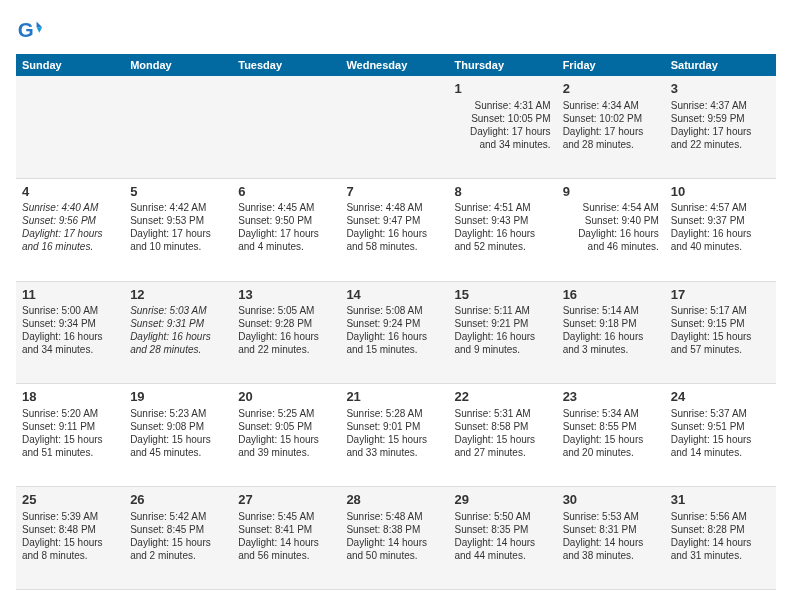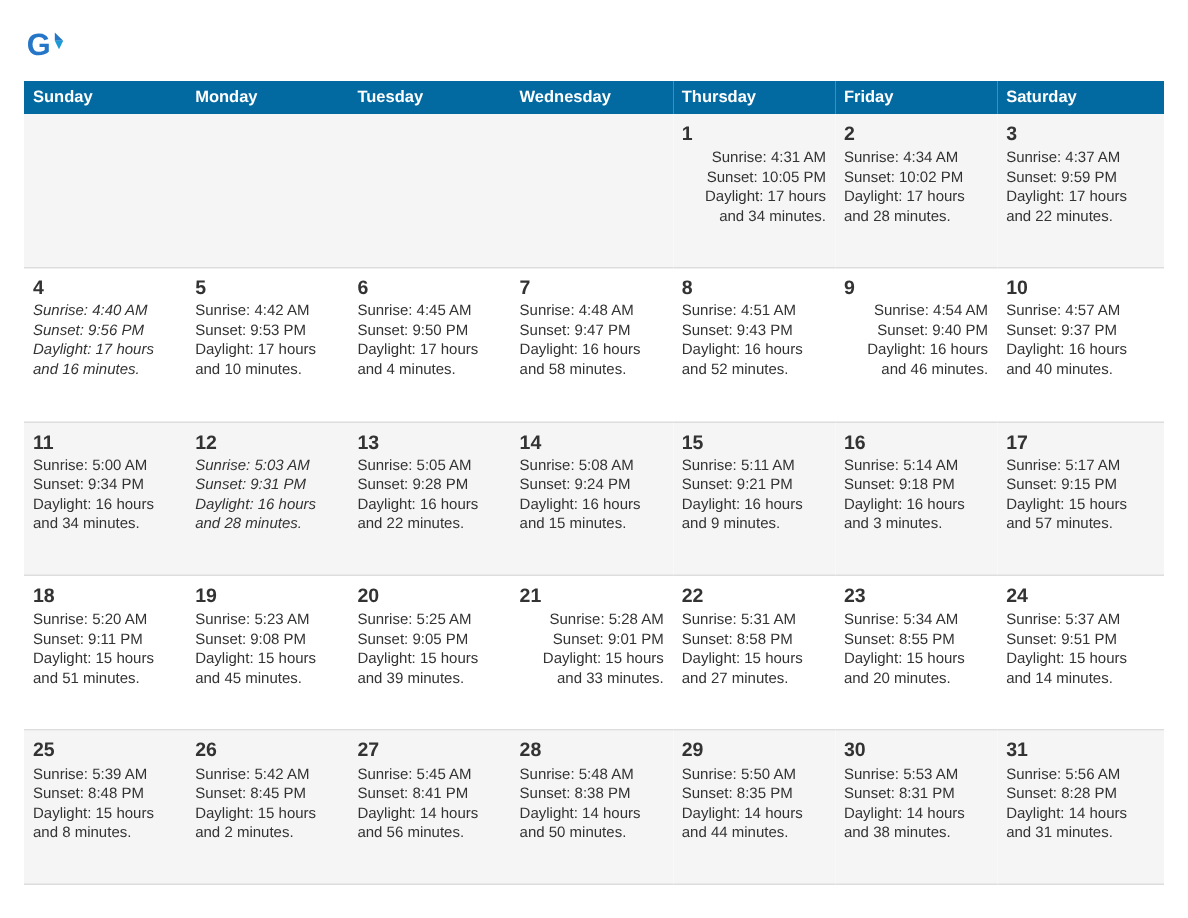--- a/index.html
+++ b/index.html
@@ -290,21 +290,21 @@
           </td>
           <td>
             <span class="day-num">20</span>
             <div class="day-info" style="white-space: pre-line;">Sunrise: 5:25 AM
 Sunset: 9:05 PM
 Daylight: 15 hours
 and 39 minutes.</div>
           </td>
           <td>
             <span class="day-num">21</span>
-            <div class="day-info" style="white-space: pre-line; text-align: right;">Sunrise: 5:28 AM
+            <div class="day-info" style="white-space: pre-line;">Sunrise: 5:28 AM
 Sunset: 9:01 PM
 Daylight: 15 hours
 and 33 minutes.</div>
           </td>
           <td>
             <span class="day-num">22</span>
             <div class="day-info" style="white-space: pre-line;">Sunrise: 5:31 AM
 Sunset: 8:58 PM
 Daylight: 15 hours
 and 27 minutes.</div>

